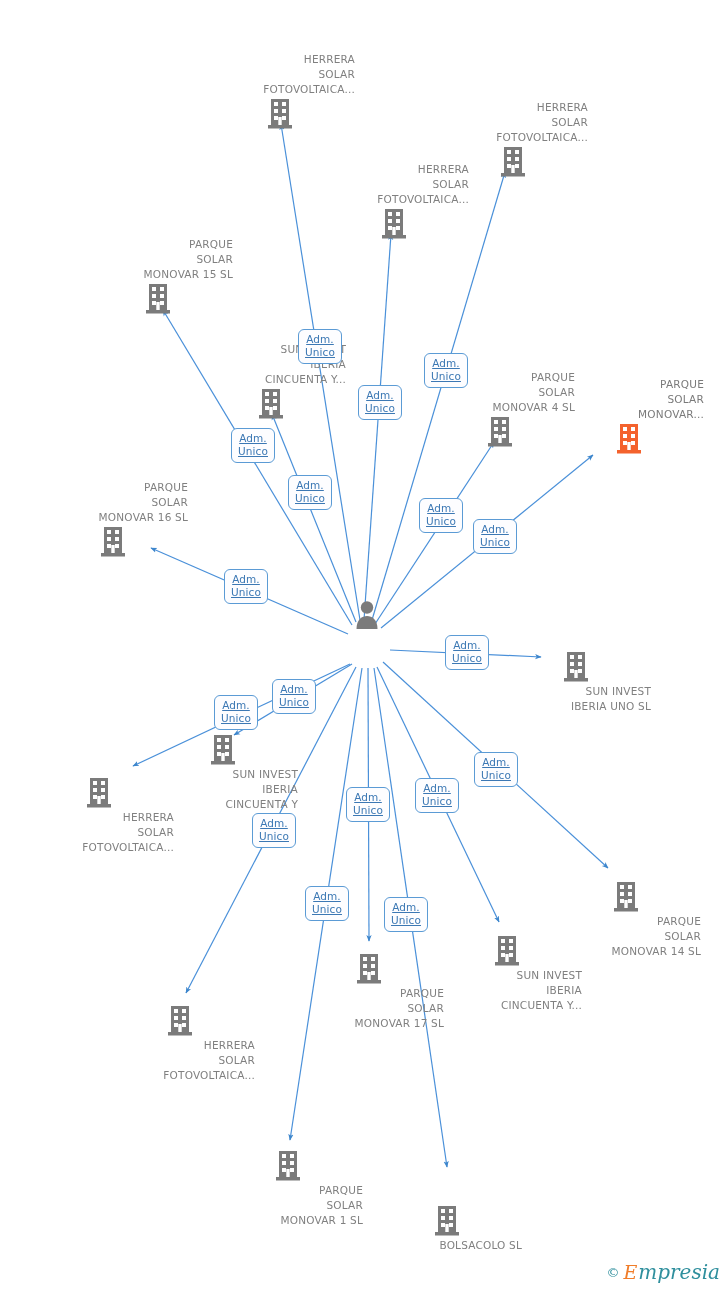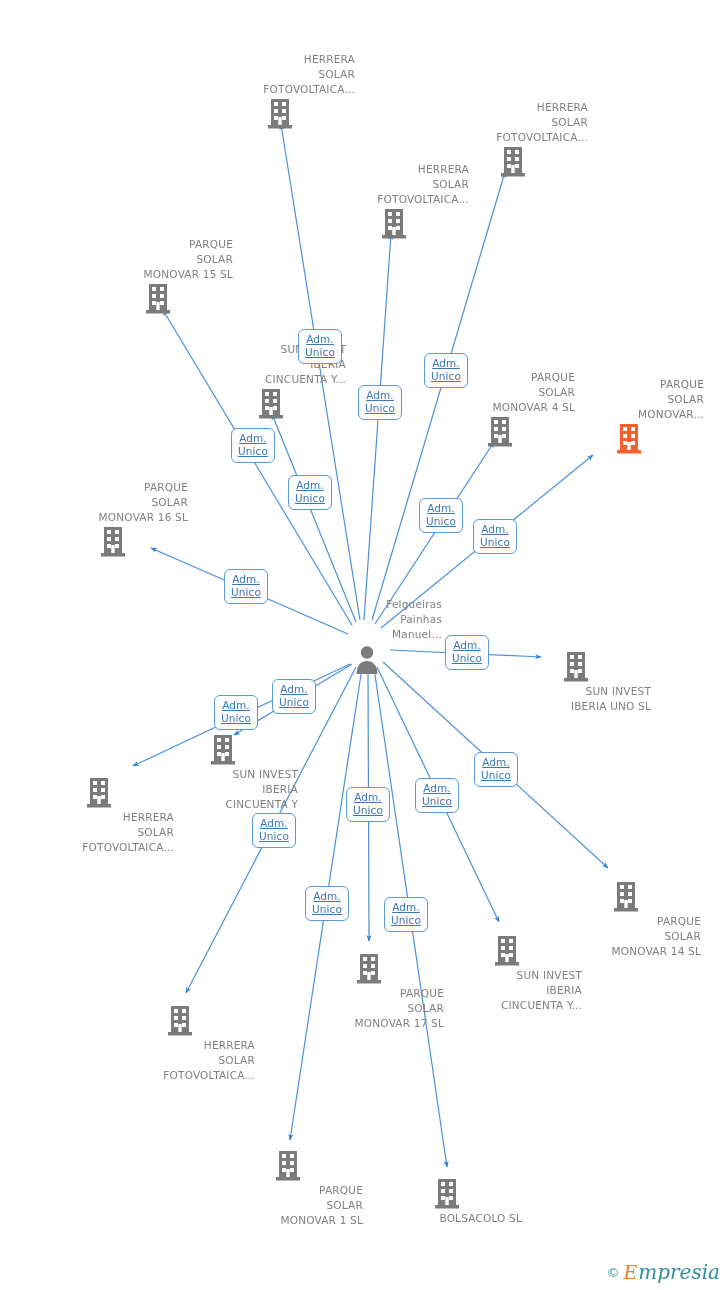--- a/index.html
+++ b/index.html
@@ -331,34 +331,32 @@
             <rect x="7" y="4" width="4" height="4" fill="#ffffff"></rect>
             <rect x="15" y="4" width="4" height="4" fill="#ffffff"></rect>
             <rect x="7" y="11" width="4" height="4" fill="#ffffff"></rect>
             <rect x="15" y="11" width="4" height="4" fill="#ffffff"></rect>
             <rect x="7" y="18" width="4" height="4" fill="#ffffff"></rect>
             <rect x="15" y="18" width="4" height="4" fill="#ffffff"></rect>
             <rect x="11.3" y="19" width="3.4" height="8" fill="#ffffff"></rect>
           </svg></span><div class="node-label">PARQUE
 SOLAR
 MONOVAR 1 SL</div></div>
-      <div class="node label-below" style="left: 447px; top: 1178px;"><span><svg class="node-icon" viewBox="0 0 26 32" aria-hidden="true">
+      <div class="node label-below" style="left: 447px; top: 1205px;"><span><svg class="node-icon" viewBox="0 0 26 32" aria-hidden="true">
             <rect x="4" y="1" width="18" height="26" fill="#7b7b7b"></rect>
             <rect x="1" y="27" width="24" height="3.5" fill="#7b7b7b"></rect>
             <rect x="7" y="4" width="4" height="4" fill="#ffffff"></rect>
             <rect x="15" y="4" width="4" height="4" fill="#ffffff"></rect>
             <rect x="7" y="11" width="4" height="4" fill="#ffffff"></rect>
             <rect x="15" y="11" width="4" height="4" fill="#ffffff"></rect>
             <rect x="7" y="18" width="4" height="4" fill="#ffffff"></rect>
             <rect x="15" y="18" width="4" height="4" fill="#ffffff"></rect>
             <rect x="11.3" y="19" width="3.4" height="8" fill="#ffffff"></rect>
           </svg></span><div class="node-label">BOLSACOLO SL</div></div>
-      <div class="node label-above" style="left: 367px; top: 597px;"><div class="node-label">Felgueiras
-Painhas
-Manuel...</div><span><svg class="node-icon" viewBox="0 0 26 32" aria-hidden="true">
+      <div class="node label-above" style="left: 367px; top: 597px;"><span><svg class="node-icon" viewBox="0 0 26 32" aria-hidden="true">
             <circle cx="13" cy="9.5" r="6.2" fill="#7b7b7b"></circle>
             <path d="M2.5 31 C2.5 21.5 8 18 13 18 C18 18 23.5 21.5 23.5 31 Z" fill="#7b7b7b"></path>
           </svg></span></div>
     </div>
   <div id="edge-label-layer">
       <div class="edge-label" style="left: 380px; top: 401px;">Adm.
 Unico</div>
       <div class="edge-label" style="left: 446px; top: 369px;">Adm.
 Unico</div>
       <div class="edge-label" style="left: 310px; top: 491px;">Adm.

